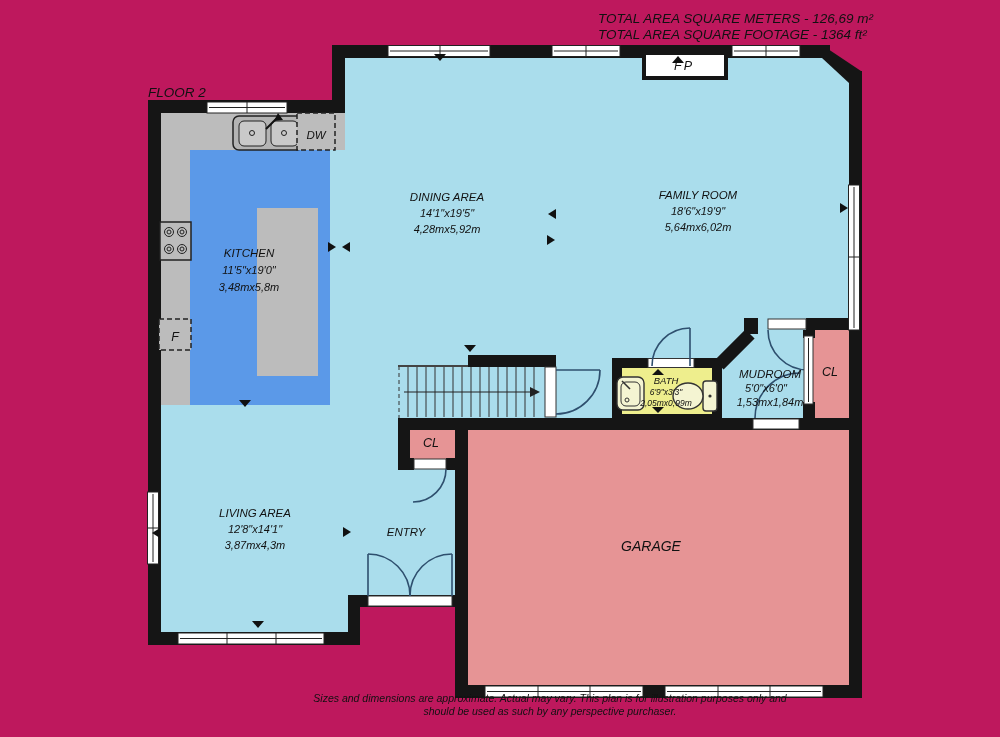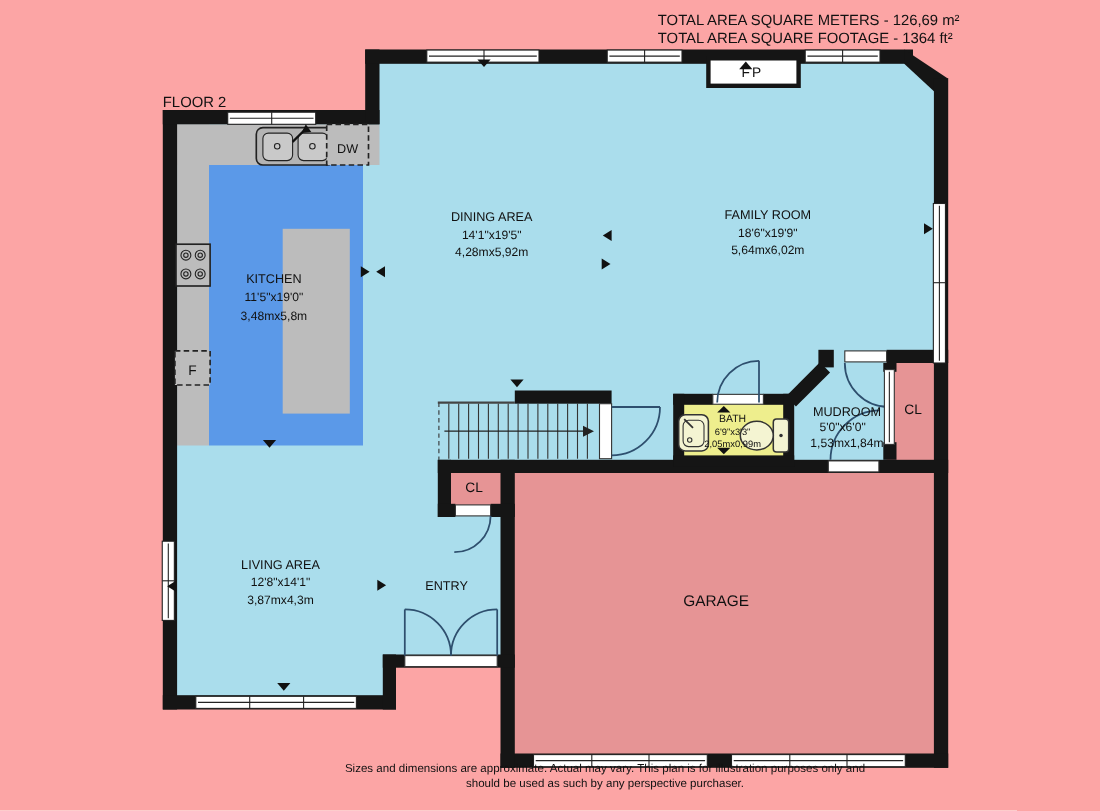--- a/index.html
+++ b/index.html
@@ -1,17 +1,17 @@
 <!DOCTYPE html>
 <html><head>
 <meta charset="utf-8">
 <style>
   html,body{margin:0;padding:0;background:#fff;}
-  .page{position:relative;width:1000px;height:737px;background:#fca5a5;overflow:hidden;
-        font-family:"Liberation Sans", sans-serif;}
+  .page{position:relative;width:1000px;height:737px;background:#be185d;overflow:hidden;
+        font-family:"Liberation Sans", sans-serif;font-style:italic;}
   svg{position:absolute;left:0;top:0;}
   text{fill:#111;}
   .t-title{font-size:13.5px;}
   .t-room{font-size:11.5px;}
   .t-dim{font-size:11px;}
   .t-small{font-size:8.5px;}
   .t-cl{font-size:12.5px;}
   .t-garage{font-size:14px;}
   .t-foot{font-size:10.5px;}
   .wall{fill:#151515;}

